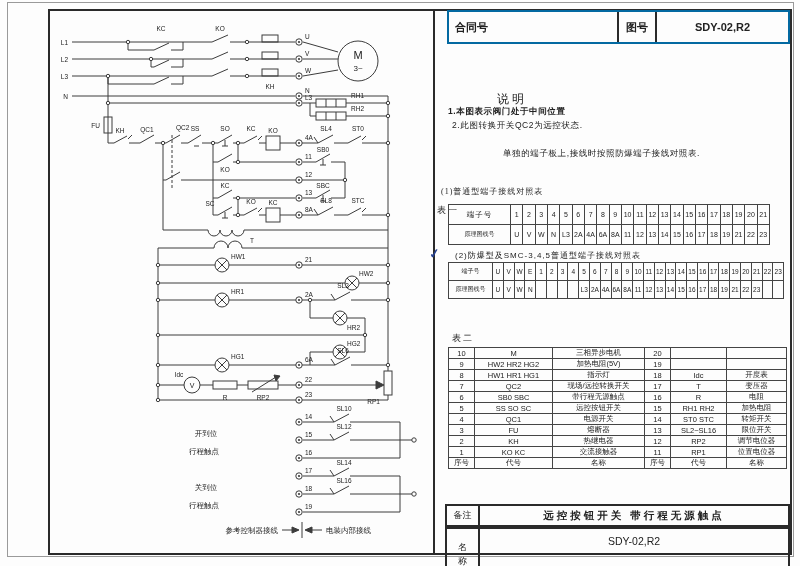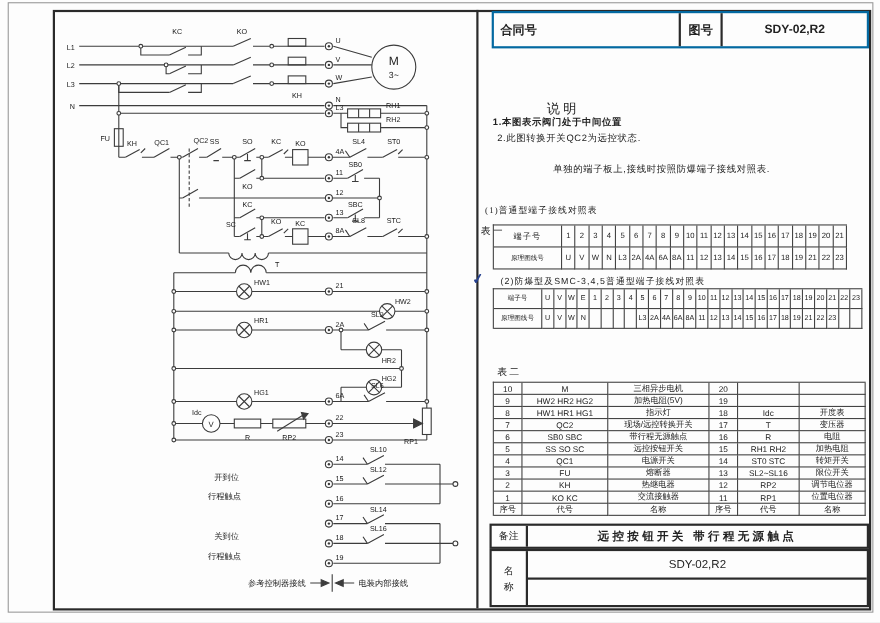--- a/index.html
+++ b/index.html
@@ -33,21 +33,21 @@
   #t1 .lc{width:62px;font-size:7.5px;}
   #t2 .trow{height:18px;font-size:6.5px;}
   #t2 .lc{width:44px;font-size:6px;letter-spacing:0;}
   
   .ctab{position:absolute;left:448px;top:347px;border-left:1px solid #444;border-top:1px solid #444;}
   .crow{display:grid;grid-template-columns:26px 78px 92px 26px 56px 60px;height:11px;}
   .crow span{box-sizing:border-box;border-right:1px solid #444;border-bottom:1px solid #444;
      font-size:7.5px;display:flex;align-items:center;justify-content:center;overflow:hidden;white-space:nowrap;}
   .check{position:absolute;left:429px;top:246px;font-size:13px;color:#26418f;font-weight:bold;transform:rotate(-8deg);}
   
-  .fblock{position:absolute;left:445px;width:345px;border:2px solid #2a2a2a;box-sizing:border-box;display:flex;}
+  .fblock{position:absolute;left:445px;width:345px;border:2px solid #2a2a2a;box-sizing:border-box;display:flex;margin-top:28px;}
   .fcell{box-sizing:border-box;display:flex;align-items:center;justify-content:center;text-align:center;}
 </style>
 </head>
 <body>
 
 <div class="page">
   <div class="thin-frame"></div>
   <div class="thick-frame"></div>
   <div class="vdiv"></div>
 

